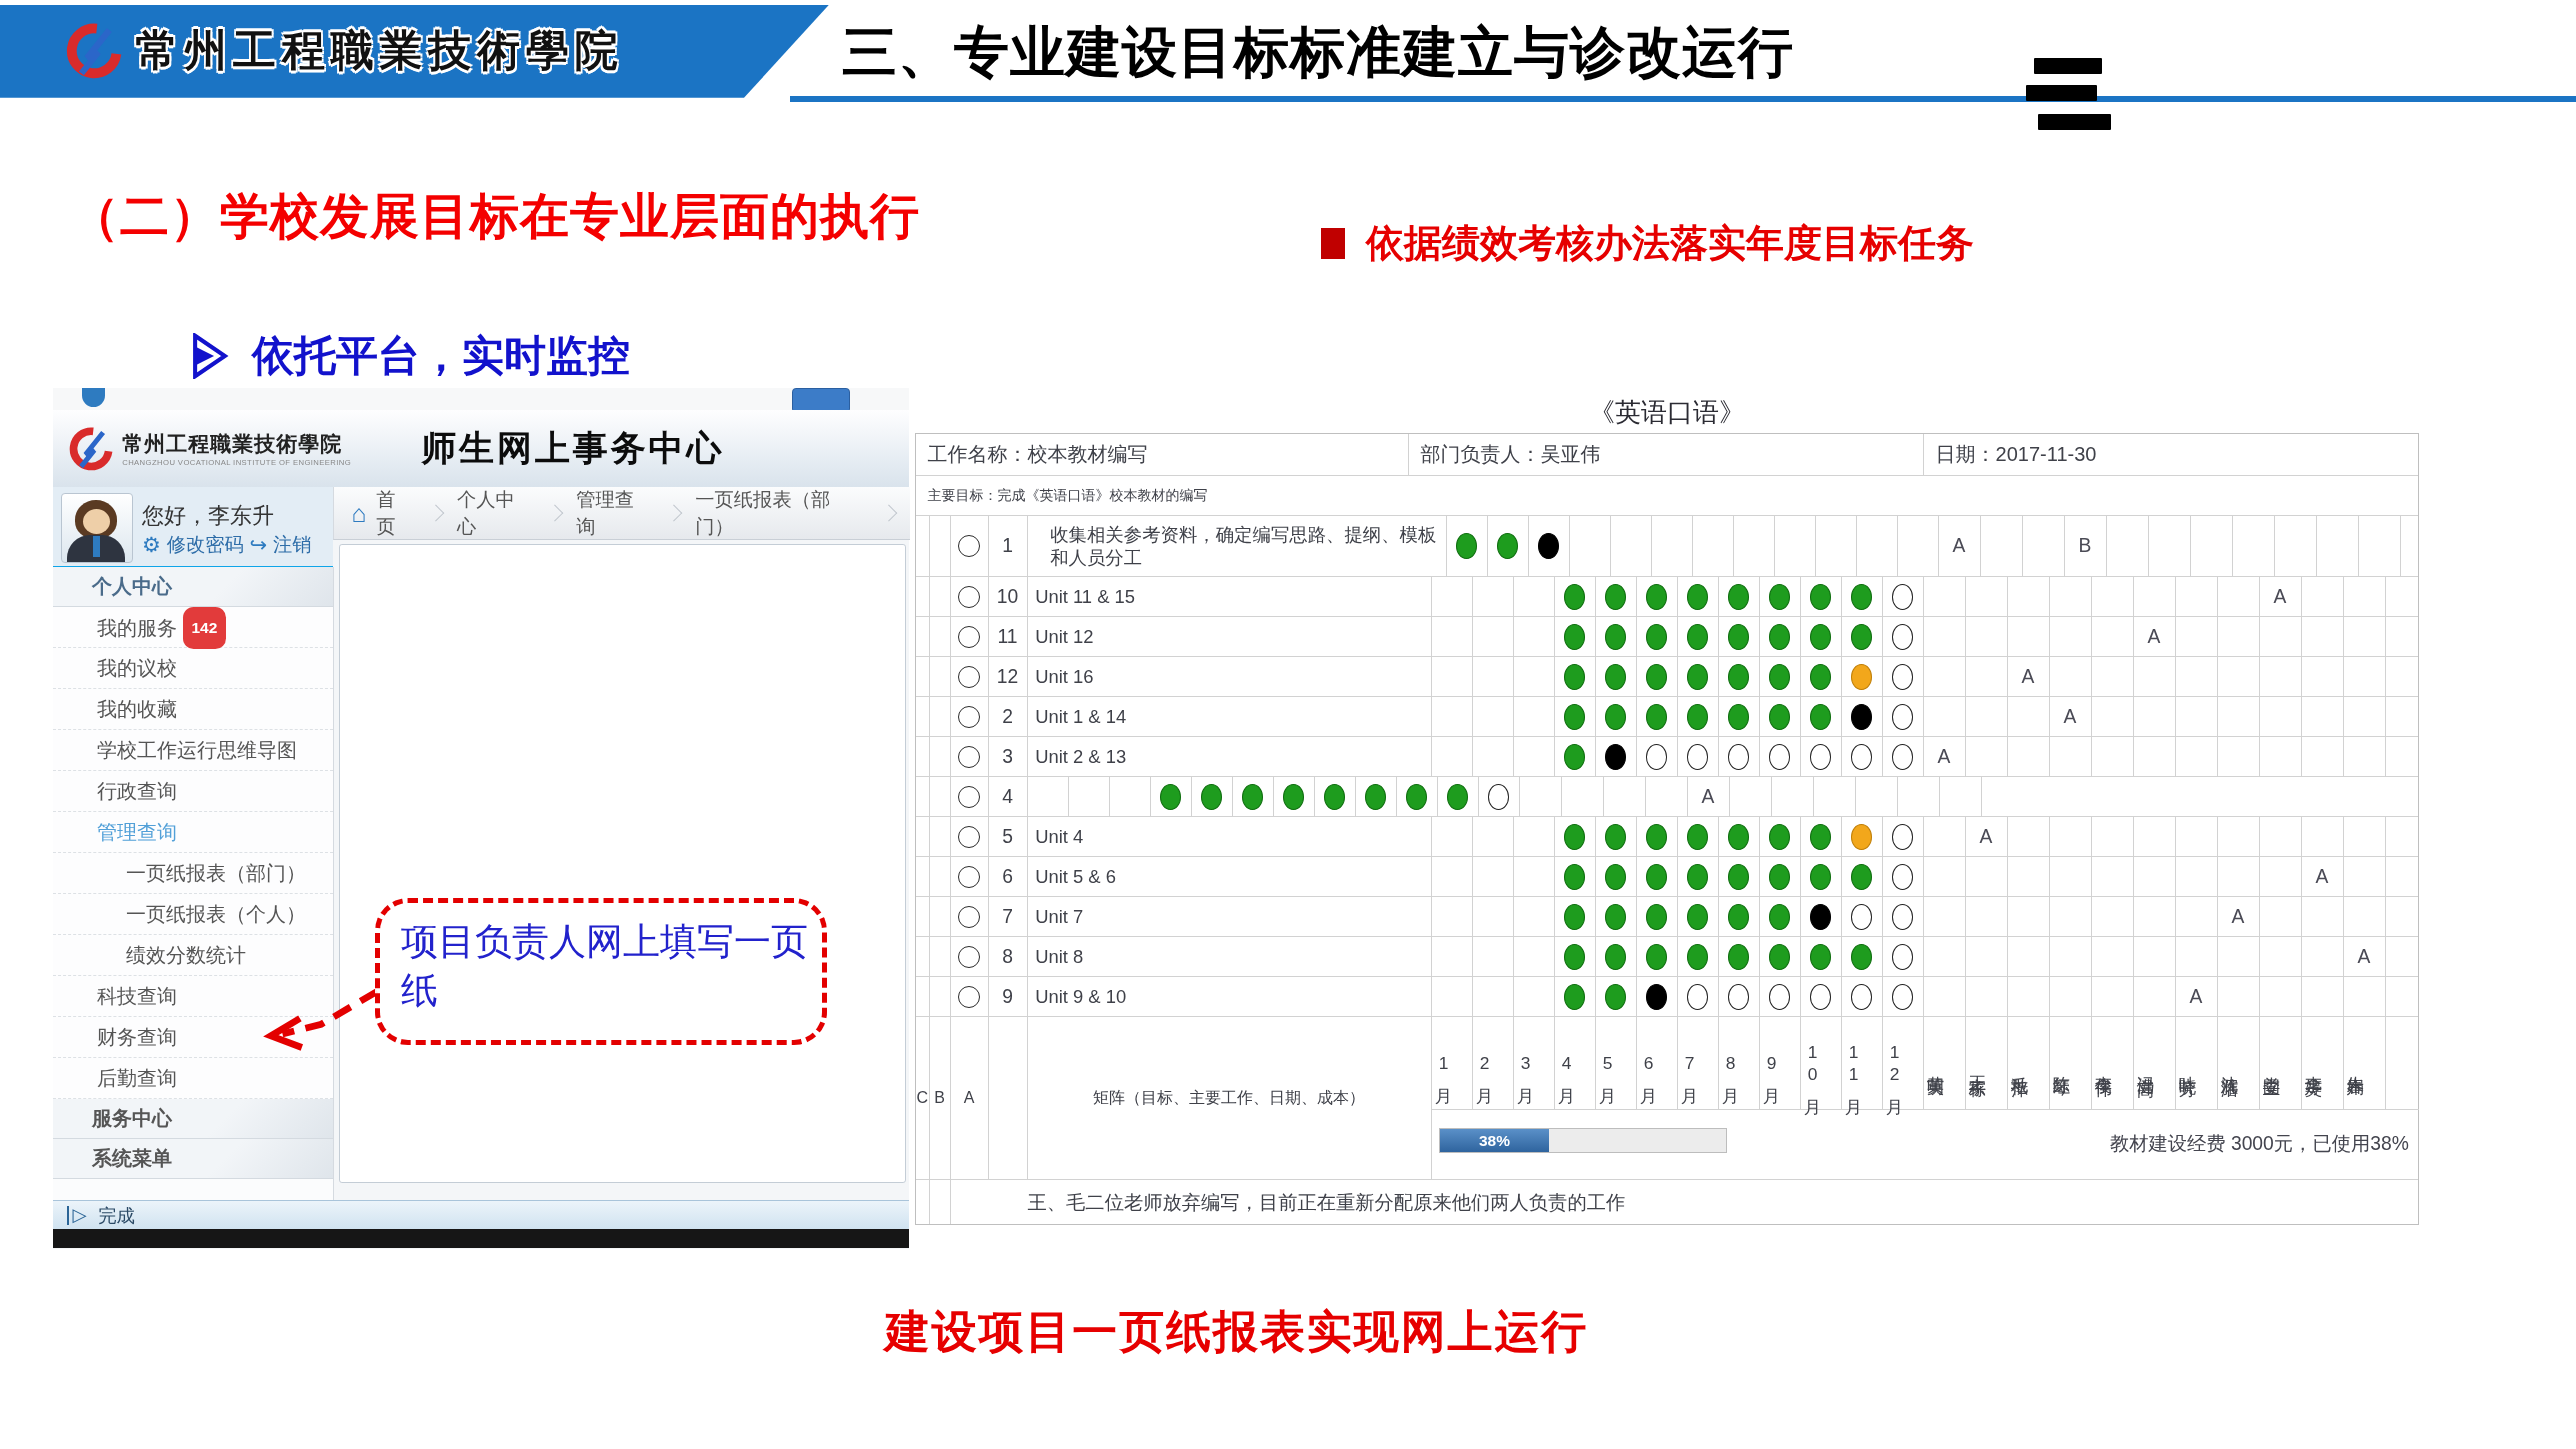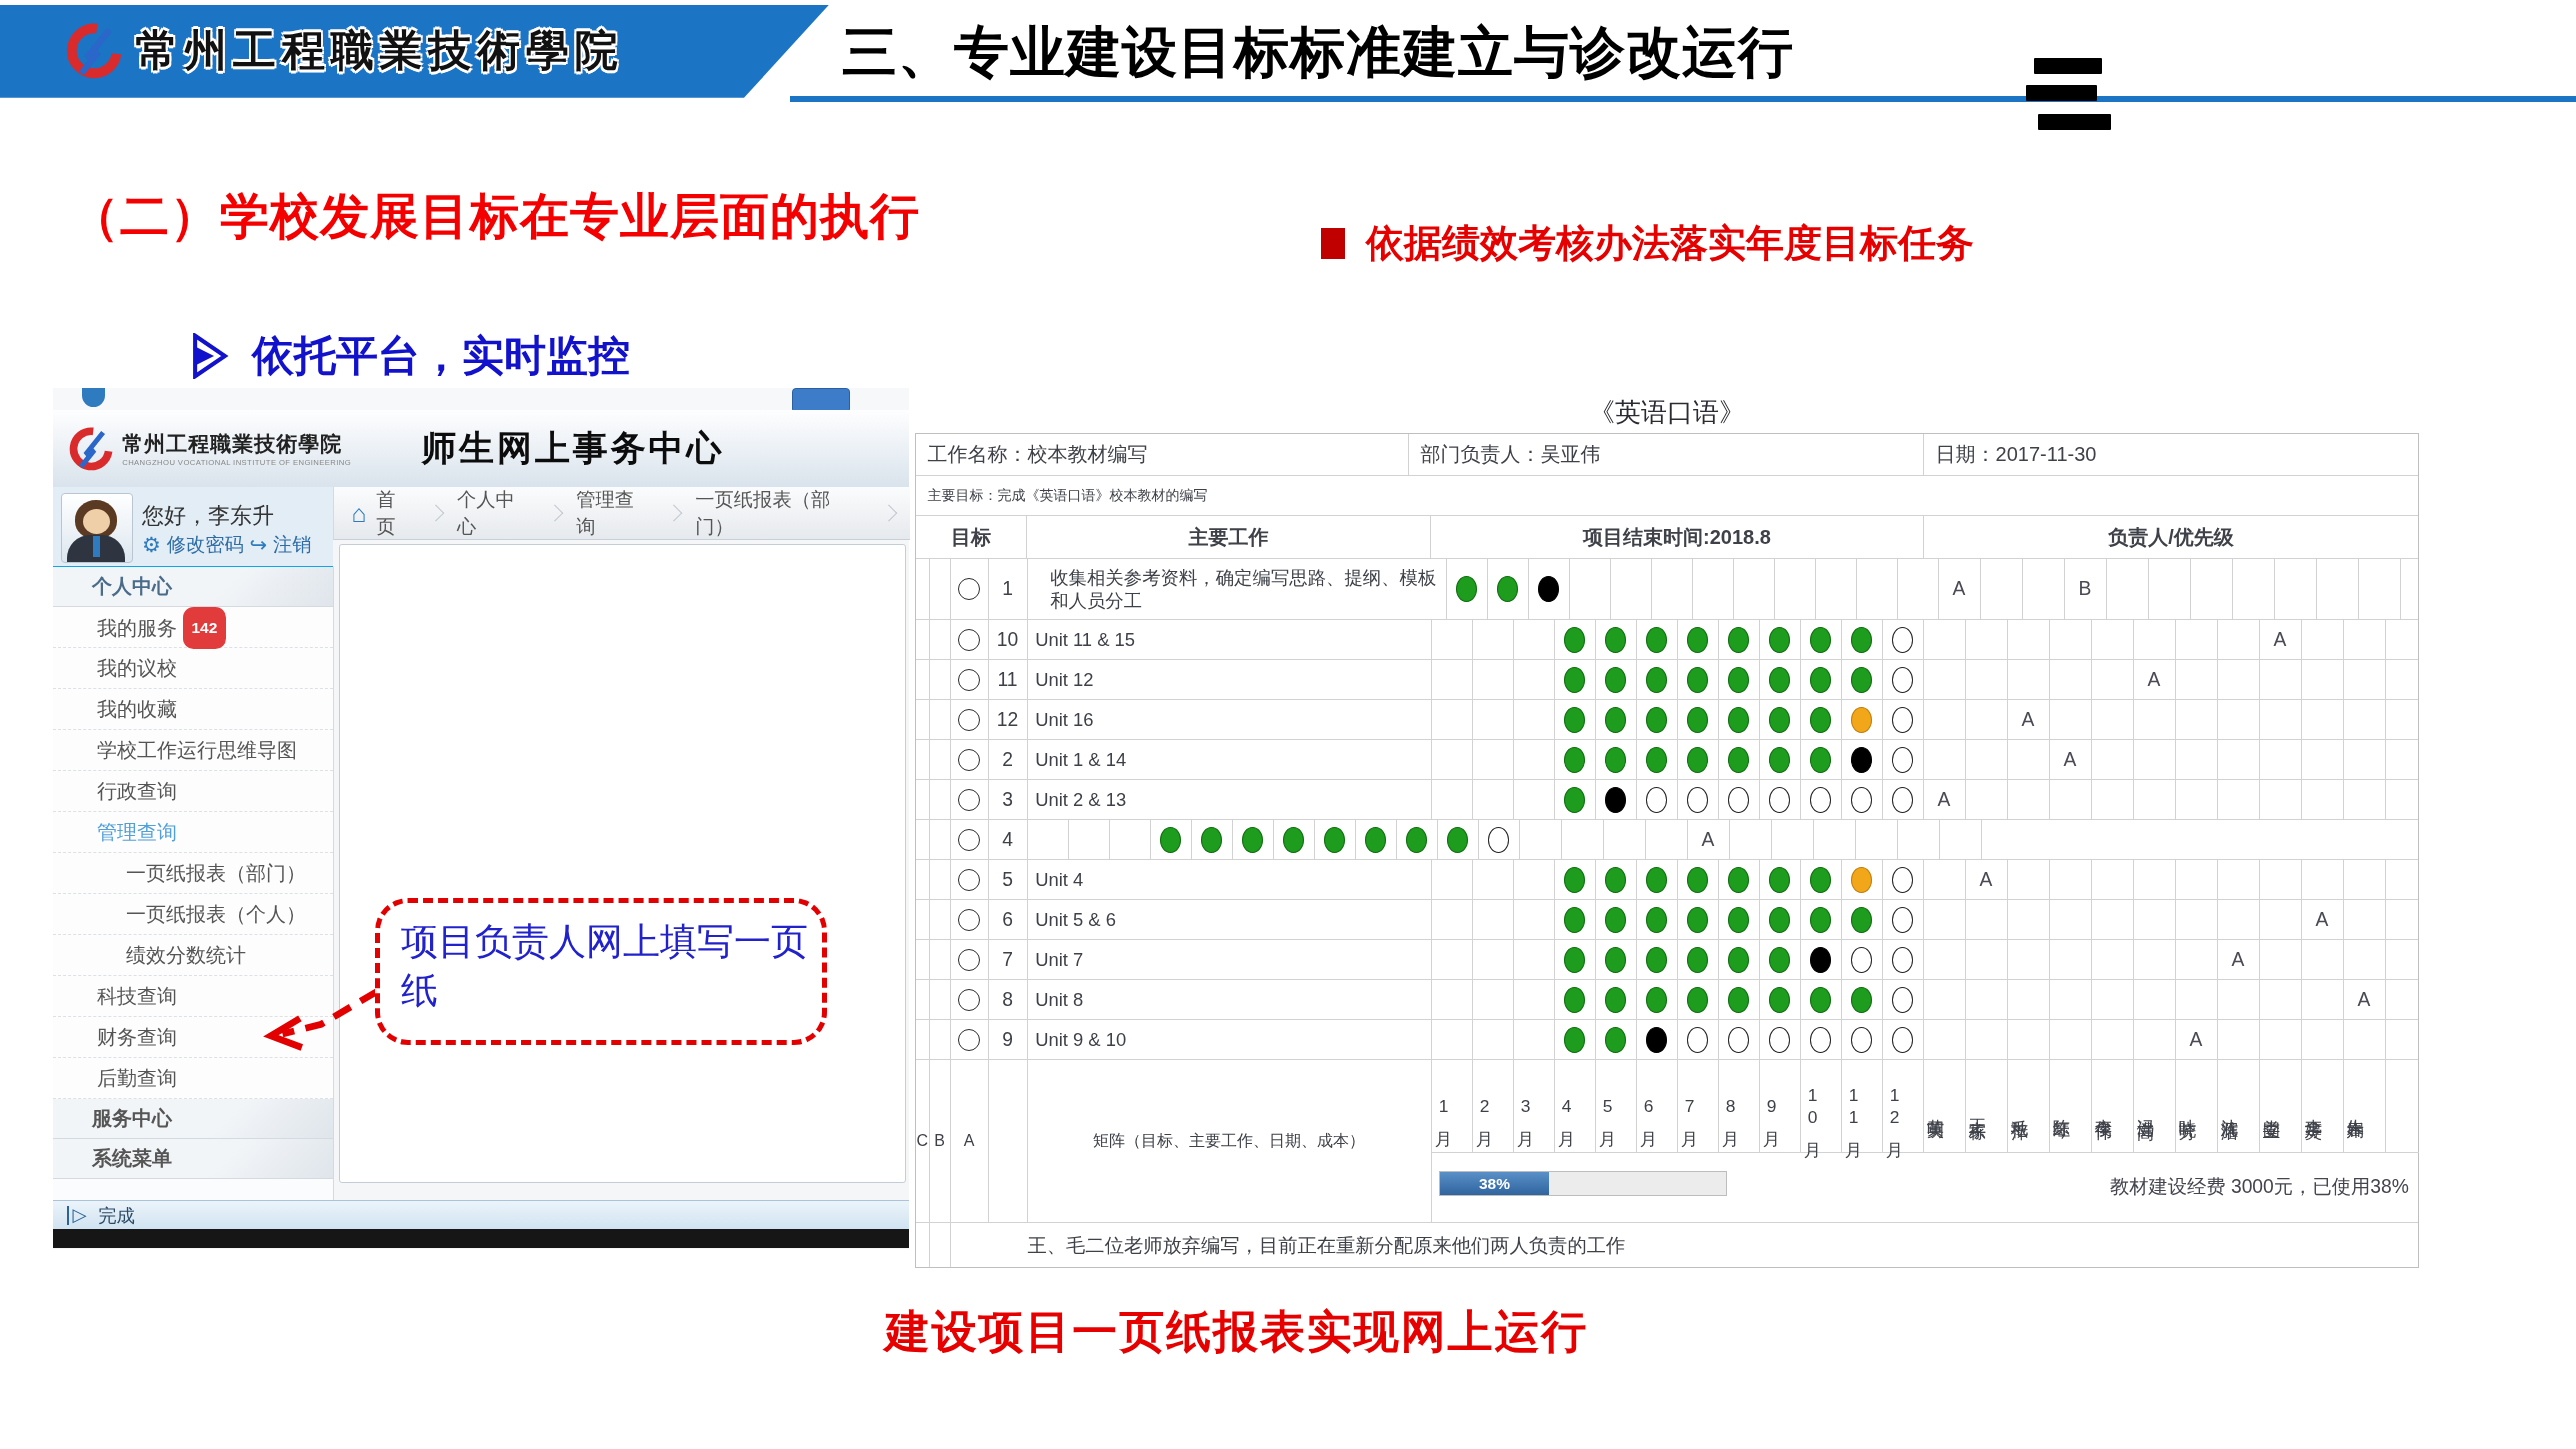--- a/index.html
+++ b/index.html
@@ -225,26 +225,20 @@
     <div class="report-title">《英语口语》</div>
     <div class="rtable" id="rtable">
         <div class="rrow h1">
           <div class="rcell left" style="width: 493px;">工作名称：校本教材编写</div>
           <div class="rcell left" style="width: 515px;">部门负责人：吴亚伟</div>
           <div class="rcell left" style="width: 494px;">日期：2017-11-30</div>
         </div>
         <div class="rrow h2">
           <div class="rcell left" style="width: 1502px;">主要目标：完成《英语口语》校本教材的编写</div>
         </div>
-        <div class="rrow h3">
-          <div class="rcell " style="width: 111px;">目标</div>
-          <div class="rcell " style="width: 404px;">主要工作</div>
-          <div class="rcell " style="width: 493px;">项目结束时间:2018.8</div>
-          <div class="rcell " style="width: 494px;">负责人/优先级</div>
-        </div>
         <div class="rrow datarow tall">
           <div class="rcell " style="width: 13.5px;"></div>
           <div class="rcell " style="width: 21px;"></div>
           <div class="rcell " style="width: 38px;">
             <span class="ringc"></span>
           </div>
           <div class="rcell " style="width: 39px;">1</div>
           <div class="rcell worktext" style="width: 404px; margin-left: 15px;">收集相关参考资料，确定编写思路、提纲、模板和人员分工</div>
           <div class="rcell " style="width: 41px;">
             <span class="dot g"></span>

